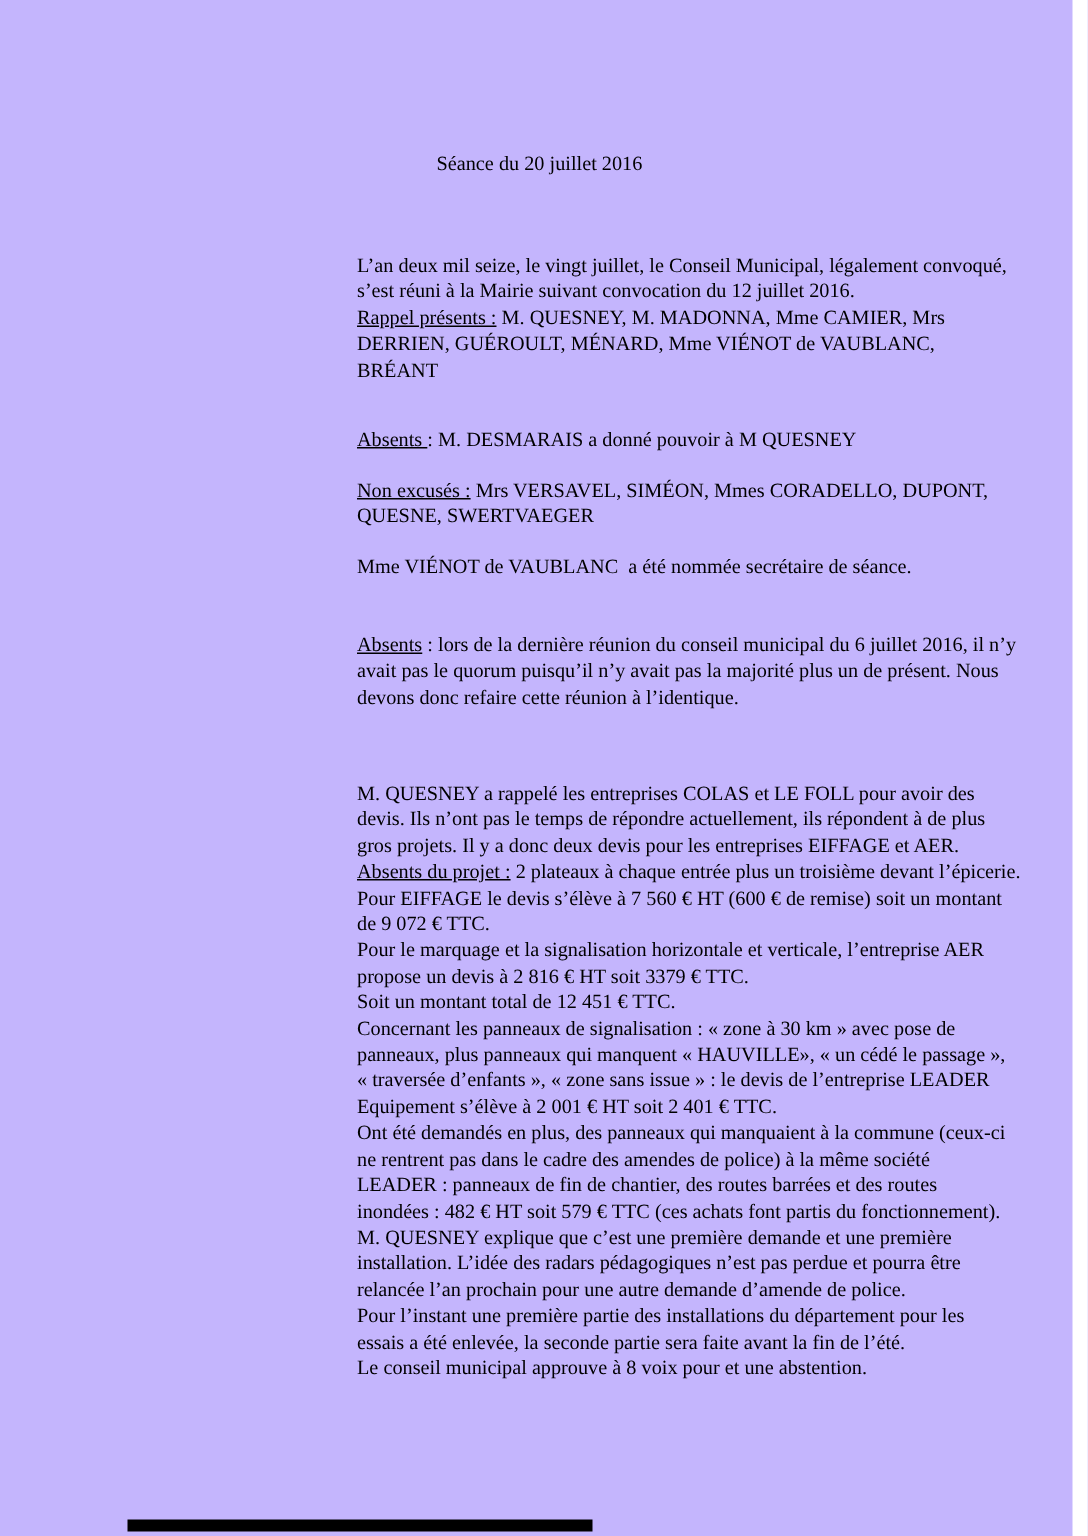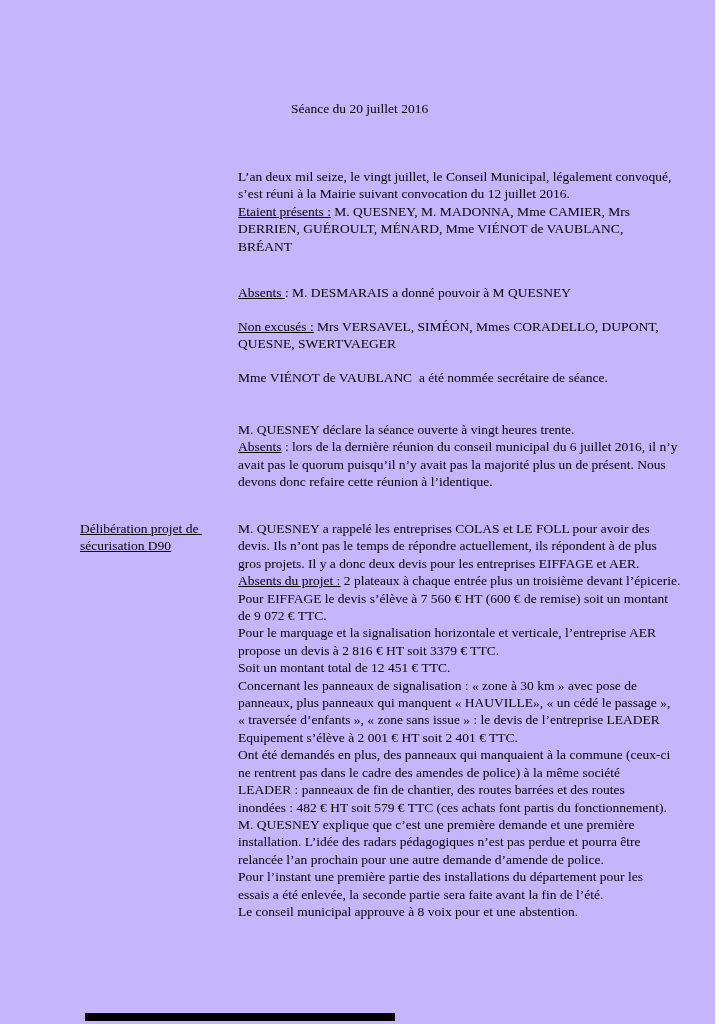--- a/index.html
+++ b/index.html
@@ -36,38 +36,35 @@
 </style>
 </head>
 <body>
 
 <div id="page">
 
   <div class="block" style="left:291px; top:100px;">Séance du 20 juillet 2016</div>
 
   <div class="block" style="left:238px; top:168px;"><span>L’an deux mil seize, le vingt juillet, le Conseil Municipal, légalement convoqué,
 s’est réuni à la Mairie suivant convocation du 12 juillet 2016.
-</span><span class="u">Etaient présents :</span><span> M. QUESNEY, M. MADONNA, Mme CAMIER, Mrs
+</span><span class="u">Rappel présents :</span><span> M. QUESNEY, M. MADONNA, Mme CAMIER, Mrs
 DERRIEN, GUÉROULT, MÉNARD, Mme VIÉNOT de VAUBLANC,
 BRÉANT</span></div>
 
   <div class="block" style="left:238px; top:284px;"><span class="u">Absents </span><span>: M. DESMARAIS a donné pouvoir à M QUESNEY</span></div>
 
   <div class="block" style="left:238px; top:369px;"><span>Mme VIÉNOT de VAUBLANC  a été nommée secrétaire de séance.</span></div>
 
   <div class="block" style="left:238px; top:318px;"><span class="u">Non excusés :</span><span> Mrs VERSAVEL, SIMÉON, Mmes CORADELLO, DUPONT,
 QUESNE, SWERTVAEGER</span></div>
 
-  <div class="block" style="left:238px; top:421px;"><span>M. QUESNEY déclare la séance ouverte à vingt heures trente.
-</span><span class="u">Absents</span><span> : lors de la dernière réunion du conseil municipal du 6 juillet 2016, il n’y
+  <div class="block" style="left:238px; top:421px;"><span class="u">Absents</span><span> : lors de la dernière réunion du conseil municipal du 6 juillet 2016, il n’y
 avait pas le quorum puisqu’il n’y avait pas la majorité plus un de présent. Nous
 devons donc refaire cette réunion à l’identique.</span></div>
 
-  <div class="block" style="left:80px; top:520px;"><span class="u">Délibération projet de 
-sécurisation D90</span></div>
 
   <div class="block" style="left:238px; top:520px;"><span>M. QUESNEY a rappelé les entreprises COLAS et LE FOLL pour avoir des
 devis. Ils n’ont pas le temps de répondre actuellement, ils répondent à de plus
 gros projets. Il y a donc deux devis pour les entreprises EIFFAGE et AER.
 </span><span class="u">Absents du projet :</span><span> 2 plateaux à chaque entrée plus un troisième devant l’épicerie.
 Pour EIFFAGE le devis s’élève à 7 560 € HT (600 € de remise) soit un montant
 de 9 072 € TTC.
 Pour le marquage et la signalisation horizontale et verticale, l’entreprise AER
 propose un devis à 2 816 € HT soit 3379 € TTC.
 Soit un montant total de 12 451 € TTC.

